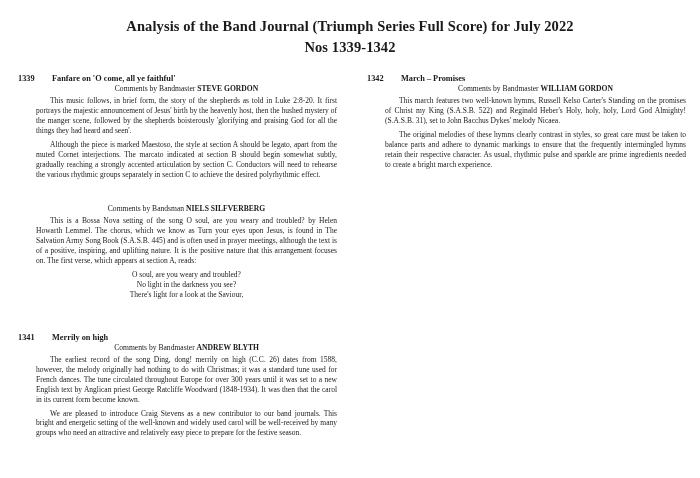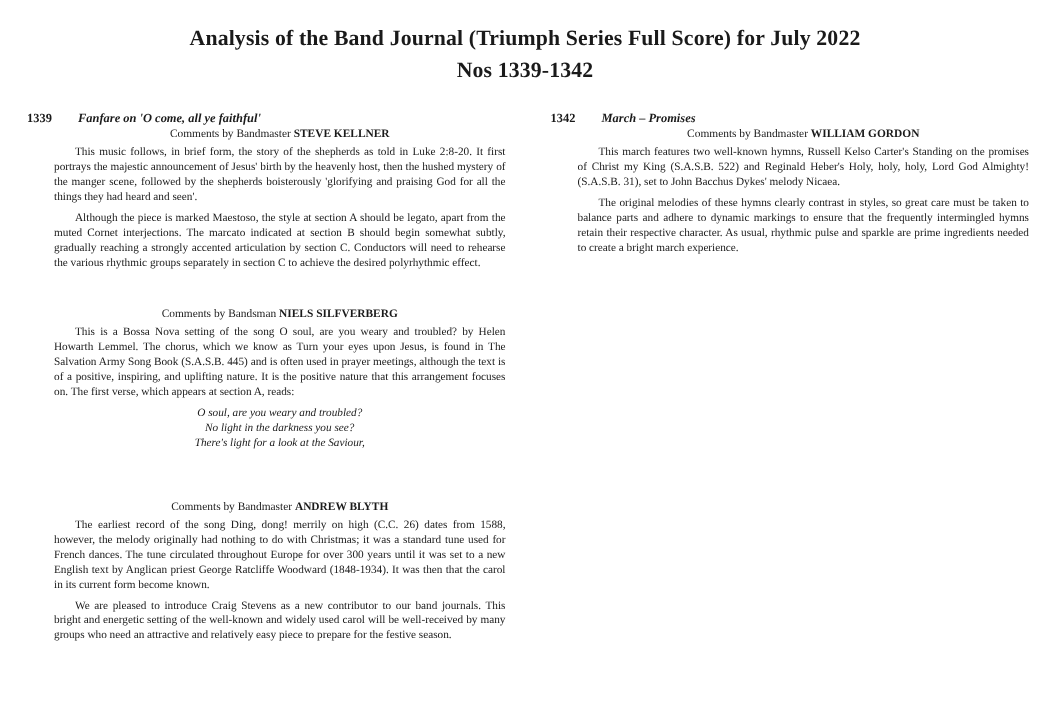--- a/index.html
+++ b/index.html
@@ -56,40 +56,38 @@
   }
   .entry-num {
     width: 34px;
     flex: 0 0 34px;
     font-weight: bold;
     font-size: 8.3px;
   }
   .entry-title {
     font-weight: bold;
     font-size: 8.3px;
-    font-style: italic;
   }
   .credit {
     font-size: 7.6px;
     text-align: center;
     margin: 0 0 3px 0;
     padding-left: 18px;
   }
   .credit .bold-name { font-weight: bold; }
   p.body {
     font-size: 7.5px;
     line-height: 1.33;
     text-align: justify;
     margin: 0 0 4px 0;
     text-indent: 14px;
     padding-left: 18px;
   }
   .verse {
     font-size: 7.5px;
-    font-style: italic;
     text-align: center;
     line-height: 1.38;
     margin: 4px 0 5px 0;
     padding-left: 18px;
   }
   .verse div { white-space: nowrap; }
   .spacer-lg { height: 14px; }
   .spacer-md { height: 8px; }
 </style>
 </head>
@@ -105,21 +103,21 @@
   <div class="columns">
 
     <div class="col col-left">
 
       <div class="entry">
         <div class="entry-head">
           <span class="entry-num">1339</span>
           <span class="entry-title">Fanfare on 'O come, all ye faithful'</span>
         </div>
         <div class="credit">
-          <span>Comments by Bandmaster </span><span class="bold-name">STEVE KELLNER</span>
+          <span>Comments by Bandmaster </span><span class="bold-name">STEVE GORDON</span>
         </div>
         <p class="body">This music follows, in brief form, the story of the shepherds as told in Luke 2:8-20. It first portrays the majestic announcement of Jesus' birth by the heavenly host, then the hushed mystery of the manger scene, followed by the shepherds boisterously 'glorifying and praising God for all the things they had heard and seen'.</p>
         <p class="body">Although the piece is marked Maestoso, the style at section A should be legato, apart from the muted Cornet interjections. The marcato indicated at section B should begin somewhat subtly, gradually reaching a strongly accented articulation by section C. Conductors will need to rehearse the various rhythmic groups separately in section C to achieve the desired polyrhythmic effect.</p>
       </div>
 
       <div class="spacer-lg"></div>
 
       <div class="entry">
         <div class="credit">
           <span>Comments by Bandsman </span><span class="bold-name">NIELS SILFVERBERG</span>
@@ -129,20 +127,24 @@
           <div>O soul, are you weary and troubled?</div>
           <div>No light in the darkness you see?</div>
           <div>There's light for a look at the Saviour,</div>
         </div>
       </div>
 
       <div class="spacer-lg"></div>
       <div class="spacer-md"></div>
 
       <div class="entry">
+        <div class="entry-head">
+          <span class="entry-num">1341</span>
+          <span class="entry-title">Merrily on high</span>
+        </div>
         <div class="credit">
           <span>Comments by Bandmaster </span><span class="bold-name">ANDREW BLYTH</span>
         </div>
         <p class="body">The earliest record of the song Ding, dong! merrily on high (C.C. 26) dates from 1588, however, the melody originally had nothing to do with Christmas; it was a standard tune used for French dances. The tune circulated throughout Europe for over 300 years until it was set to a new English text by Anglican priest George Ratcliffe Woodward (1848-1934). It was then that the carol in its current form become known.</p>
         <p class="body">We are pleased to introduce Craig Stevens as a new contributor to our band journals. This bright and energetic setting of the well-known and widely used carol will be well-received by many groups who need an attractive and relatively easy piece to prepare for the festive season.</p>
 
       </div>
 
     </div>
 

